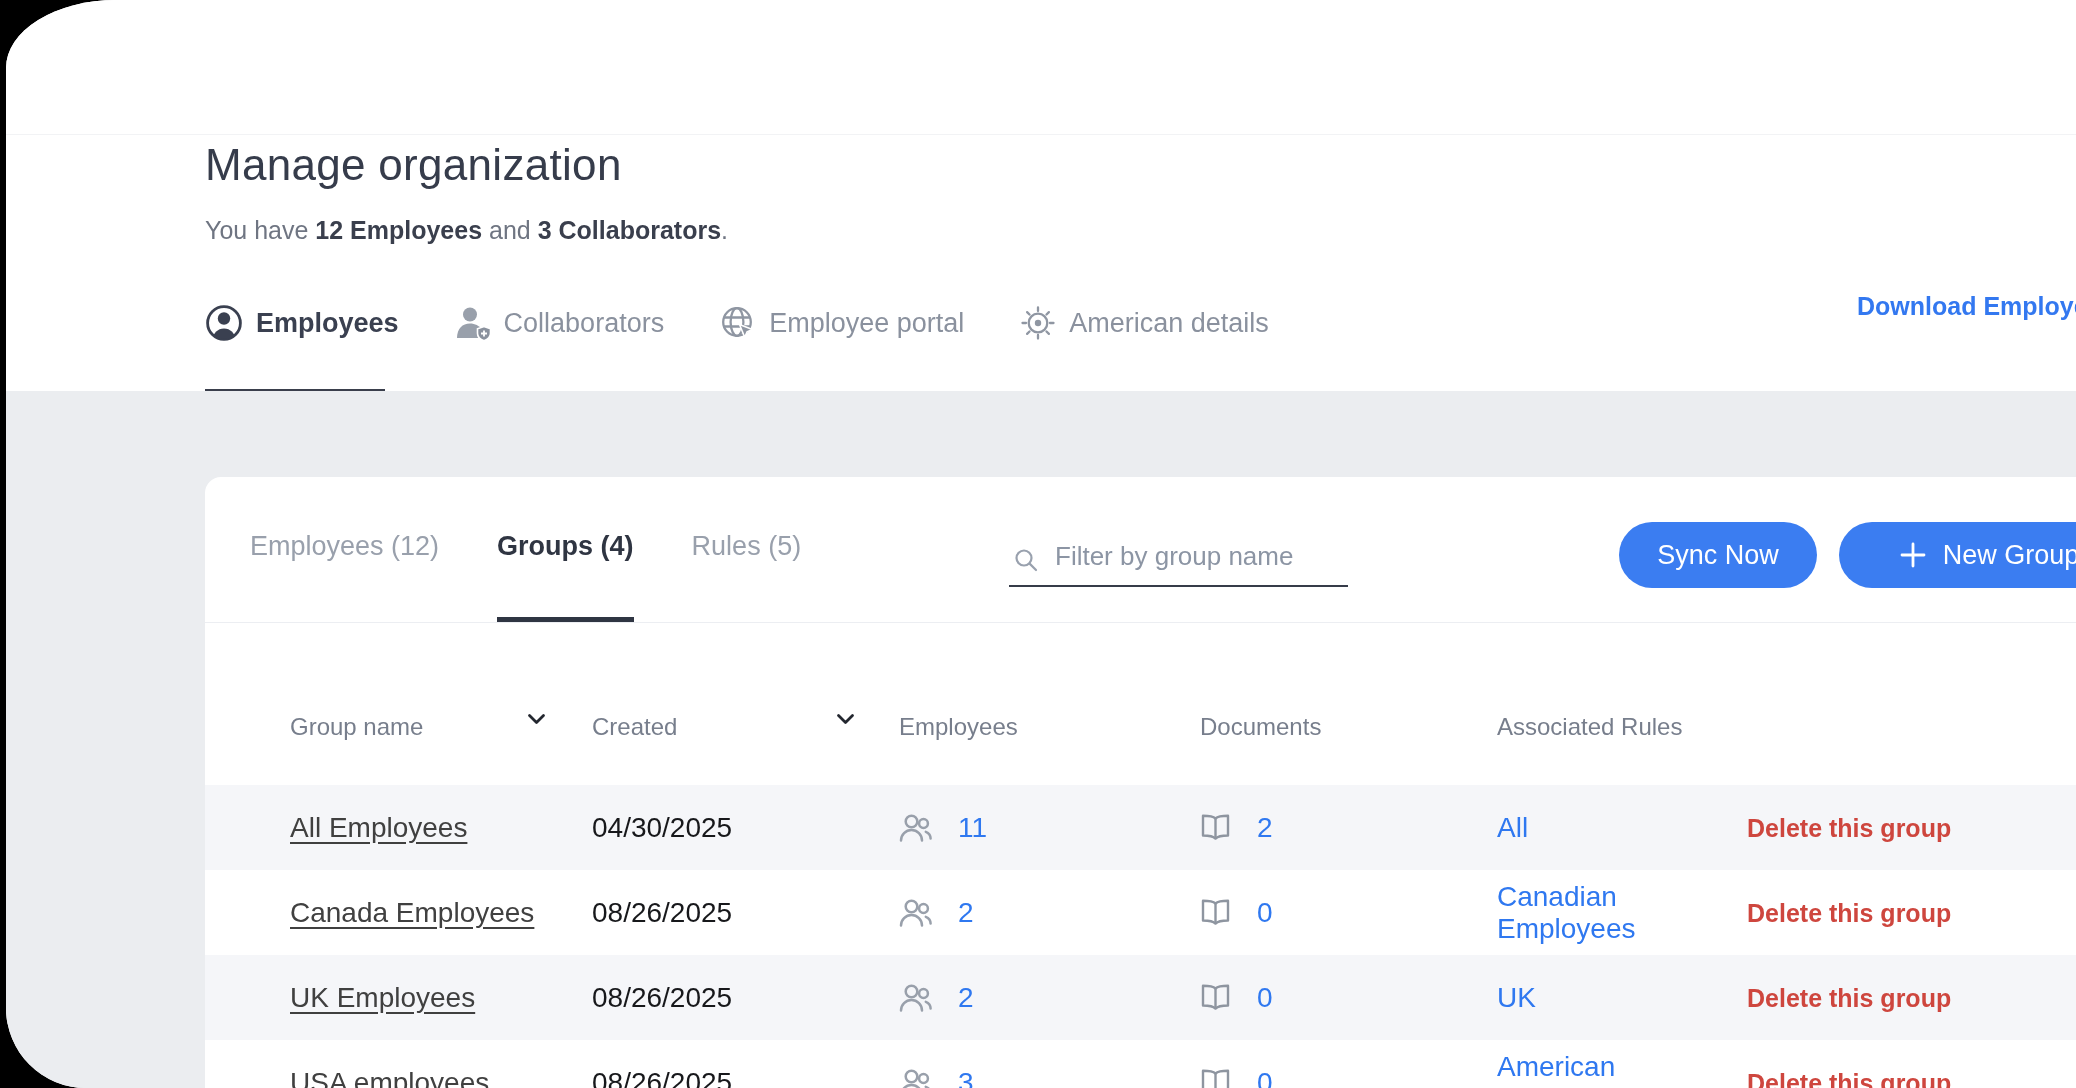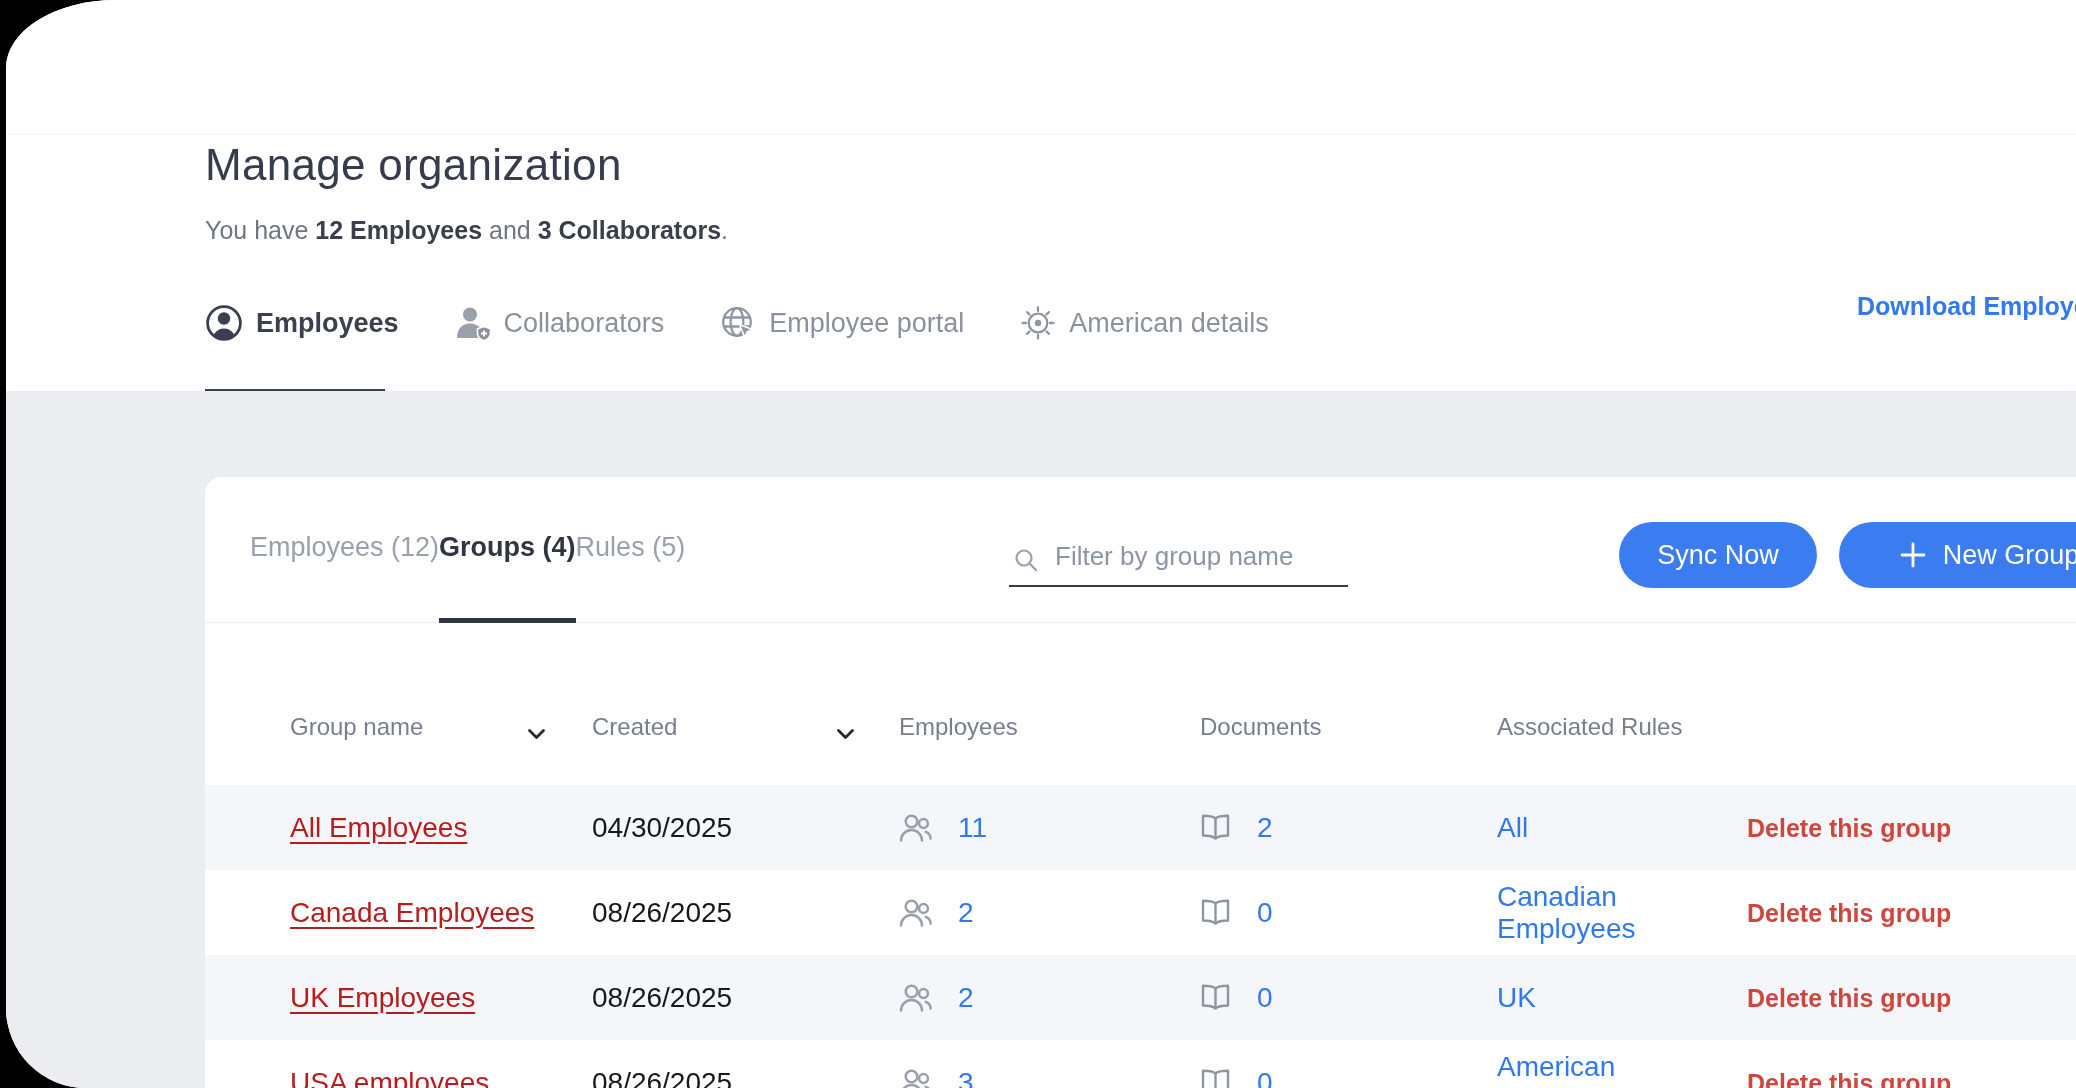--- a/index.html
+++ b/index.html
@@ -27,50 +27,50 @@
                    color:#3378F0; white-space:nowrap; cursor:pointer; }
 
   
   .content { position:absolute; left:0; top:391px; right:0; bottom:0; background:#EBEDF0; }
 
   
   .card { position:absolute; left:199px; top:86px; right:0; height:720px; background:#fff;
           border-top-left-radius:16px; }
 
   .card-tabs { position:relative; height:146px; border-bottom:1px solid #ECEEF2;
-               display:flex; align-items:center; padding-left:45px; }
+               display:flex; align-items:flex-end; padding-left:45px; gap:58px; }
   .card-tab { font-size:27px; color:#99A0AC; height:146px; display:flex; align-items:center;
               border-bottom:5px solid transparent; cursor:pointer; }
   .card-tab.active { color:#2F3542; font-weight:600; border-bottom-color:#2F3542; }
 
   .filter-wrap { position:absolute; left:804px; top:58px; width:339px; height:52px; }
   .filter-wrap .sicon { position:absolute; left:4px; top:12px; }
   .filter-input { width:339px; height:52px; border:none; border-bottom:2px solid #363C49;
                   background:transparent; outline:none; font-size:26px; color:#3A404E;
                   padding:0 6px 8px 46px; font-family:"Liberation Sans", sans-serif; }
   .filter-input::placeholder { color:#8C95A4; }
 
   .btn { position:absolute; top:45px; height:66px; border:none; border-radius:33px;
          background:#3B7DF1; color:#fff; font-size:27px; font-weight:500; cursor:pointer;
          display:flex; align-items:center; justify-content:center; gap:16px;
          font-family:"Liberation Sans", sans-serif; }
   .btn-sync { left:1414px; width:198px; }
   .btn-new { left:1634px; width:300px; }
 
   .tgrid { display:grid; grid-template-columns:302px 307px 301px 297px 250px 1fr; padding-left:85px; }
   .thead { padding-top:90px; padding-bottom:44px; font-size:24px; color:#777E8C; }
-  .thead .hcell { display:flex; align-items:flex-end; }
+  .thead .hcell { display:flex; align-items:flex-start; }
   .thead .sortable { justify-content:space-between; cursor:pointer; }
   .thead .hc1 { padding-right:46px; }
   .thead .hc2 { padding-right:44px; }
 
   .trow { height:85px; align-items:center; font-size:28px; }
   .trow:nth-child(odd) { background:#F5F6F9; }
   .trow:nth-child(even) { background:#fff; }
-  .group-link { color:#b91c1c; text-decoration:underline; text-underline-offset:5px; cursor:pointer; }
+  .group-link { color:#404040; text-decoration:underline; text-underline-offset:5px; cursor:pointer; }
   .date-cell { color:#17181B; }
   .count-cell { display:flex; align-items:center; gap:26px; }
   .count-num { color:#2F78F0; cursor:pointer; text-decoration:none; }
   .rules-link { color:#2F78F0; cursor:pointer; text-decoration:none; }
   .delete-link { color:#CE463E; font-size:25px; font-weight:700; cursor:pointer; text-decoration:none; }
   a { -webkit-user-select:none; }
 </style>
 </head>
 <body>
 

